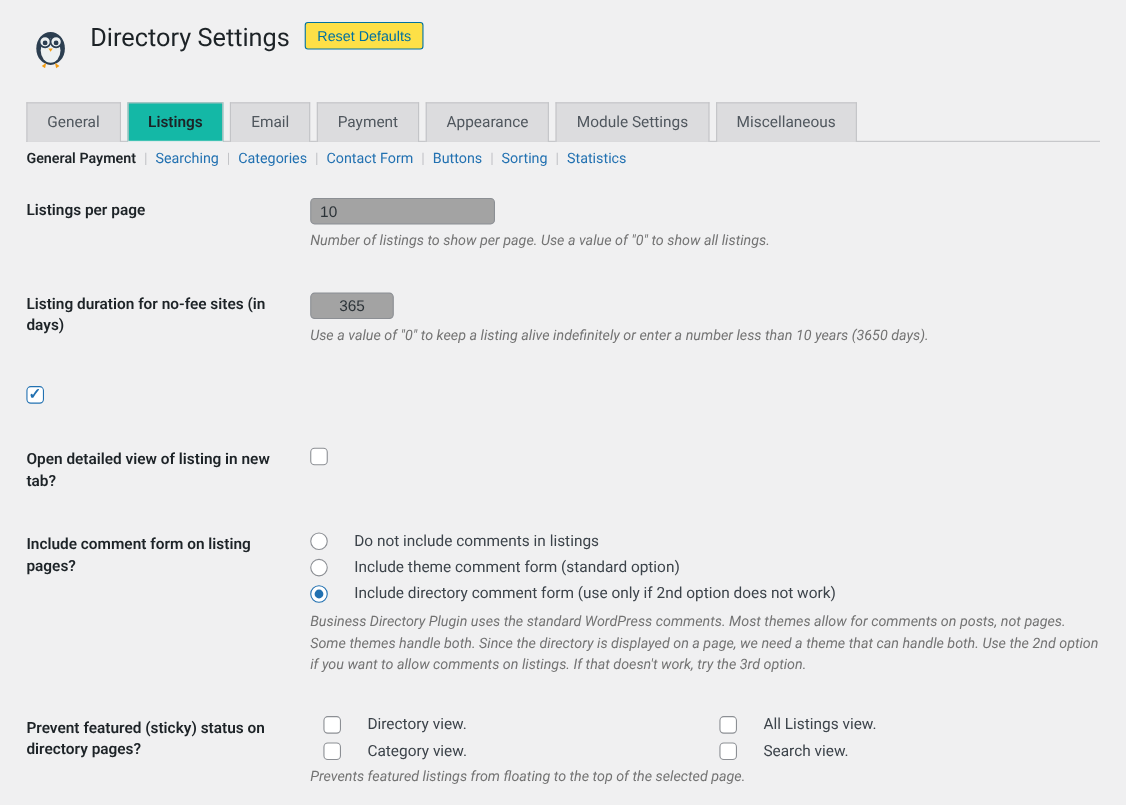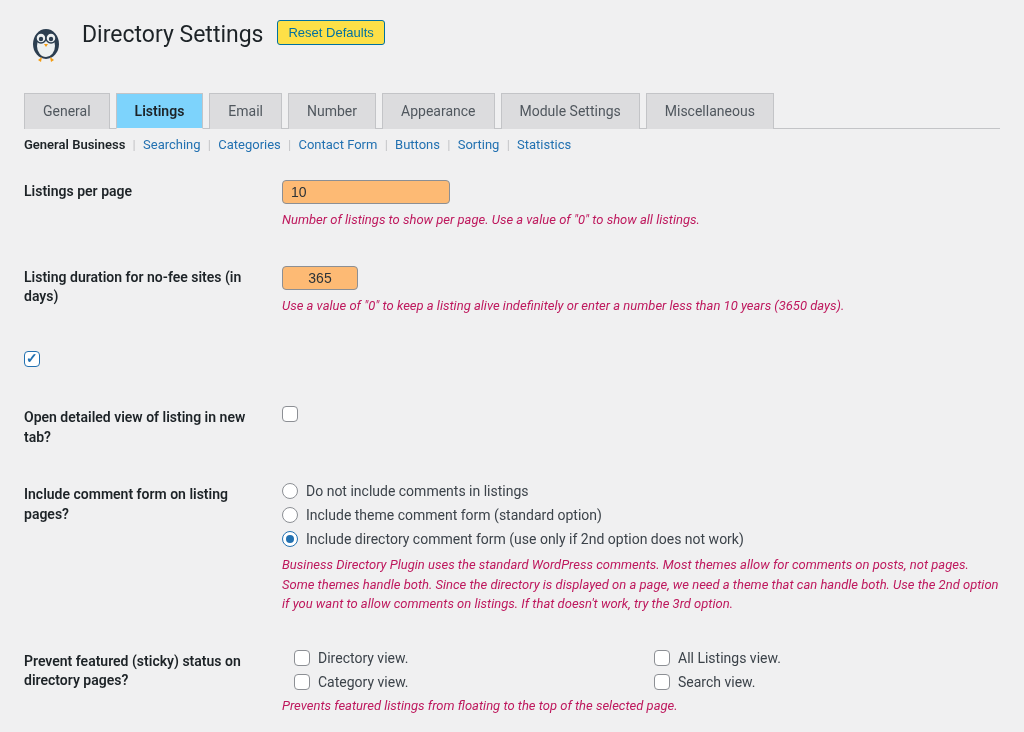--- a/index.html
+++ b/index.html
@@ -47,21 +47,21 @@
     background: #dcdcde;
     border: 1px solid #c3c4c7;
     border-bottom: none;
     color: #50575e;
     font-size: 14px;
     cursor: pointer;
     position: relative;
     top: 1px;
   }
   .tab.active {
-    background: #7dd3fc;
+    background: #14b8a6;
     border-bottom: 1px solid #f0f0f1;
     color: #1d2327;
     font-weight: 600;
   }
 
   .subnav {
     font-size: 13px;
     margin-bottom: 28px;
   }
   .subnav .sep { color: #c3c4c7; padding: 0 4px; }
@@ -85,36 +85,36 @@
     padding-right: 20px;
     padding-top: 2px;
   }
   .form-field { flex: 1; }
   input[type="text"] {
     border: 1px solid #8c8f94;
     border-radius: 4px;
     padding: 3px 8px;
     font-size: 14px;
     color: #2c3338;
-    background: #fdba74;
+    background: #a3a3a3;
   }
   .input-md { width: 168px; }
   .input-sm { width: 76px; text-align: center; }
   .help {
-    color: #be185d;
+    color: #737373;
     font-style: italic;
     font-size: 13px;
     margin-top: 6px;
     line-height: 1.5;
     max-width: 720px;
   }
   .checkbox-line, .radio-line {
     display: flex;
     align-items: center;
-    gap: 8px;
+    gap: 24px;
     margin-bottom: 8px;
     font-size: 14px;
     color: #3c434a;
   }
   input[type="checkbox"] {
     width: 16px; height: 16px;
     border: 1px solid #8c8f94;
     border-radius: 4px;
     background: #fff;
     appearance: none;
@@ -178,28 +178,28 @@
     </svg>
   </div>
   <h1 class="page-title">Directory Settings</h1>
   <button class="reset-btn">Reset Defaults</button>
 </div>
 
 <div class="tabs">
   <div class="tab">General</div>
   <div class="tab active">Listings</div>
   <div class="tab">Email</div>
-  <div class="tab">Number</div>
+  <div class="tab">Payment</div>
   <div class="tab">Appearance</div>
   <div class="tab">Module Settings</div>
   <div class="tab">Miscellaneous</div>
 </div>
 
 <div class="subnav">
-  <span class="item active">General Business</span>
+  <span class="item active">General Payment</span>
   <span class="sep">|</span>
   <span class="item">Searching</span>
   <span class="sep">|</span>
   <span class="item">Categories</span>
   <span class="sep">|</span>
   <span class="item">Contact Form</span>
   <span class="sep">|</span>
   <span class="item">Buttons</span>
   <span class="sep">|</span>
   <span class="item">Sorting</span>

